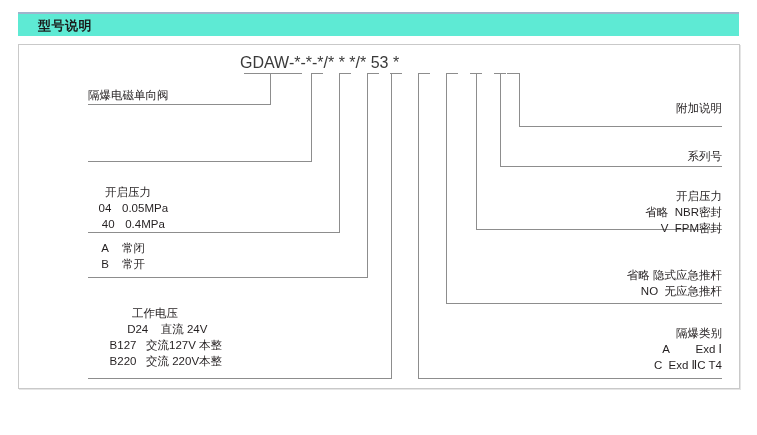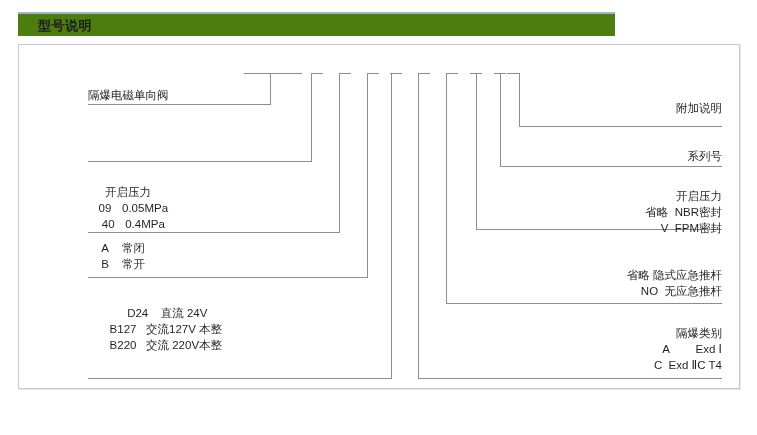--- a/index.html
+++ b/index.html
@@ -6,22 +6,22 @@
   body{
     width:757px;height:435px;
     font-family:"Liberation Sans","DejaVu Sans",sans-serif;
     color:#231f20;
     -webkit-font-smoothing:antialiased;
   }
   #page{position:relative;width:757px;height:435px;overflow:hidden;background:#fff;}
 
   
   .section-header{
-    position:absolute;left:18px;top:12px;width:597px;height:24px;
-    background:#4d7c0f;
+    position:absolute;left:18px;top:12px;width:721px;height:24px;
+    background:#5eead4;
     border-top:2px solid #9fb4cc;
     box-sizing:border-box;
   }
   .section-header .title{
     position:absolute;left:20px;top:3px;
     font-size:13px;font-weight:bold;color:#1a1a1a;
     letter-spacing:0.5px;
     white-space:nowrap;
   }
 
@@ -60,20 +60,23 @@
 <body>
 
 <div id="page">
 
   <div class="section-header">
     <div class="title">型号说明</div>
   </div>
 
   <div class="panel"></div>
 
+  <div class="code-row">
+    <span>GDAW-*-*-*/*  *  */* 53 *</span>
+  </div>
 
   <svg id="leaders" viewBox="0 0 757 435">
 
     <line x1="244" y1="73" x2="302" y2="73"></line>
 
     <line x1="311" y1="73" x2="323" y2="73"></line>
     <line x1="339" y1="73" x2="351" y2="73"></line>
     <line x1="367" y1="73" x2="379" y2="73"></line>
     <line x1="390" y1="73" x2="402" y2="73"></line>
     <line x1="418" y1="73" x2="430" y2="73"></line>
@@ -103,30 +106,31 @@
     <path d="M418.5 73 L418.5 378.5 L722 378.5"></path>
   </svg>
 
   <div class="blk" style="left:88px;top:87px;">
     <span class="hdr-line">隔爆电磁单向阀</span>
   </div>
 
 
   <div class="blk" style="left:88px;top:184px;">
     <span class="hdr-line">开启压力</span>
-    <span class="t-row"><span class="c1">09</span><span>0.05MPa</span></span>
+    <span class="t-row"><span class="c1">04</span><span>0.05MPa</span></span>
     <span class="t-row"><span class="c1">40</span><span>0.4MPa</span></span>
   </div>
 
   <div class="blk" style="left:88px;top:240px;">
     <span class="t-row"><span class="c1">A</span><span>常闭</span></span>
     <span class="t-row"><span class="c1">B</span><span>常开</span></span>
   </div>
 
   <div class="blk" style="left:88px;top:305px;">
+    <span class="hdr-line">工作电压</span>
     <span class="t-row"><span class="c1w">D24</span><span>直流 24V</span></span>
     <span class="t-row"><span class="c1w">B127</span><span>交流127V 本整</span></span>
     <span class="t-row"><span class="c1w">B220</span><span>交流 220V本整</span></span>
   </div>
 
   <div class="blk right" style="right:35px;top:100px;position:absolute;">
     <span class="hdr-line">附加说明</span>
   </div>
 
   <div class="blk right" style="right:35px;top:148px;position:absolute;">

